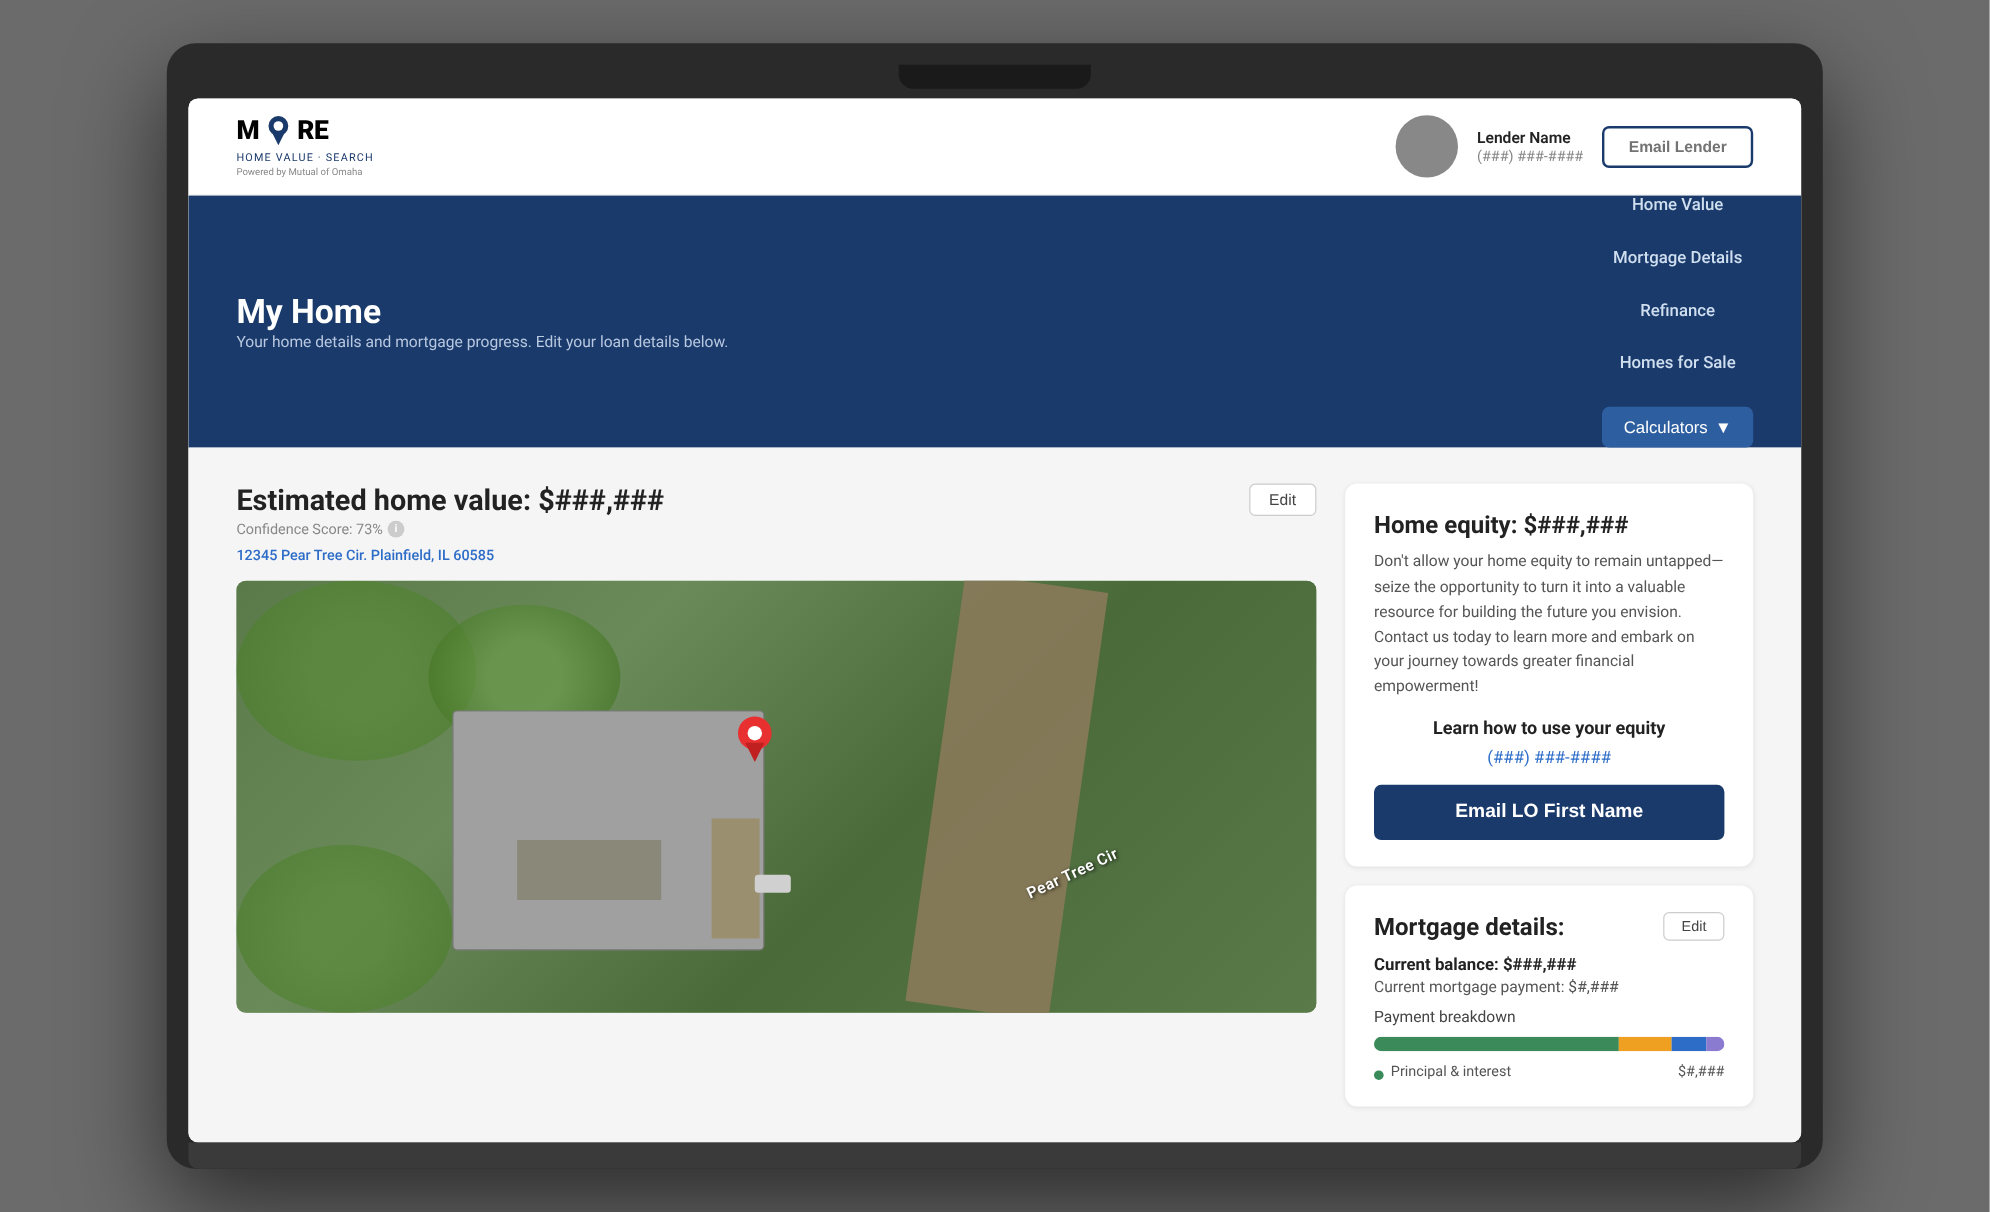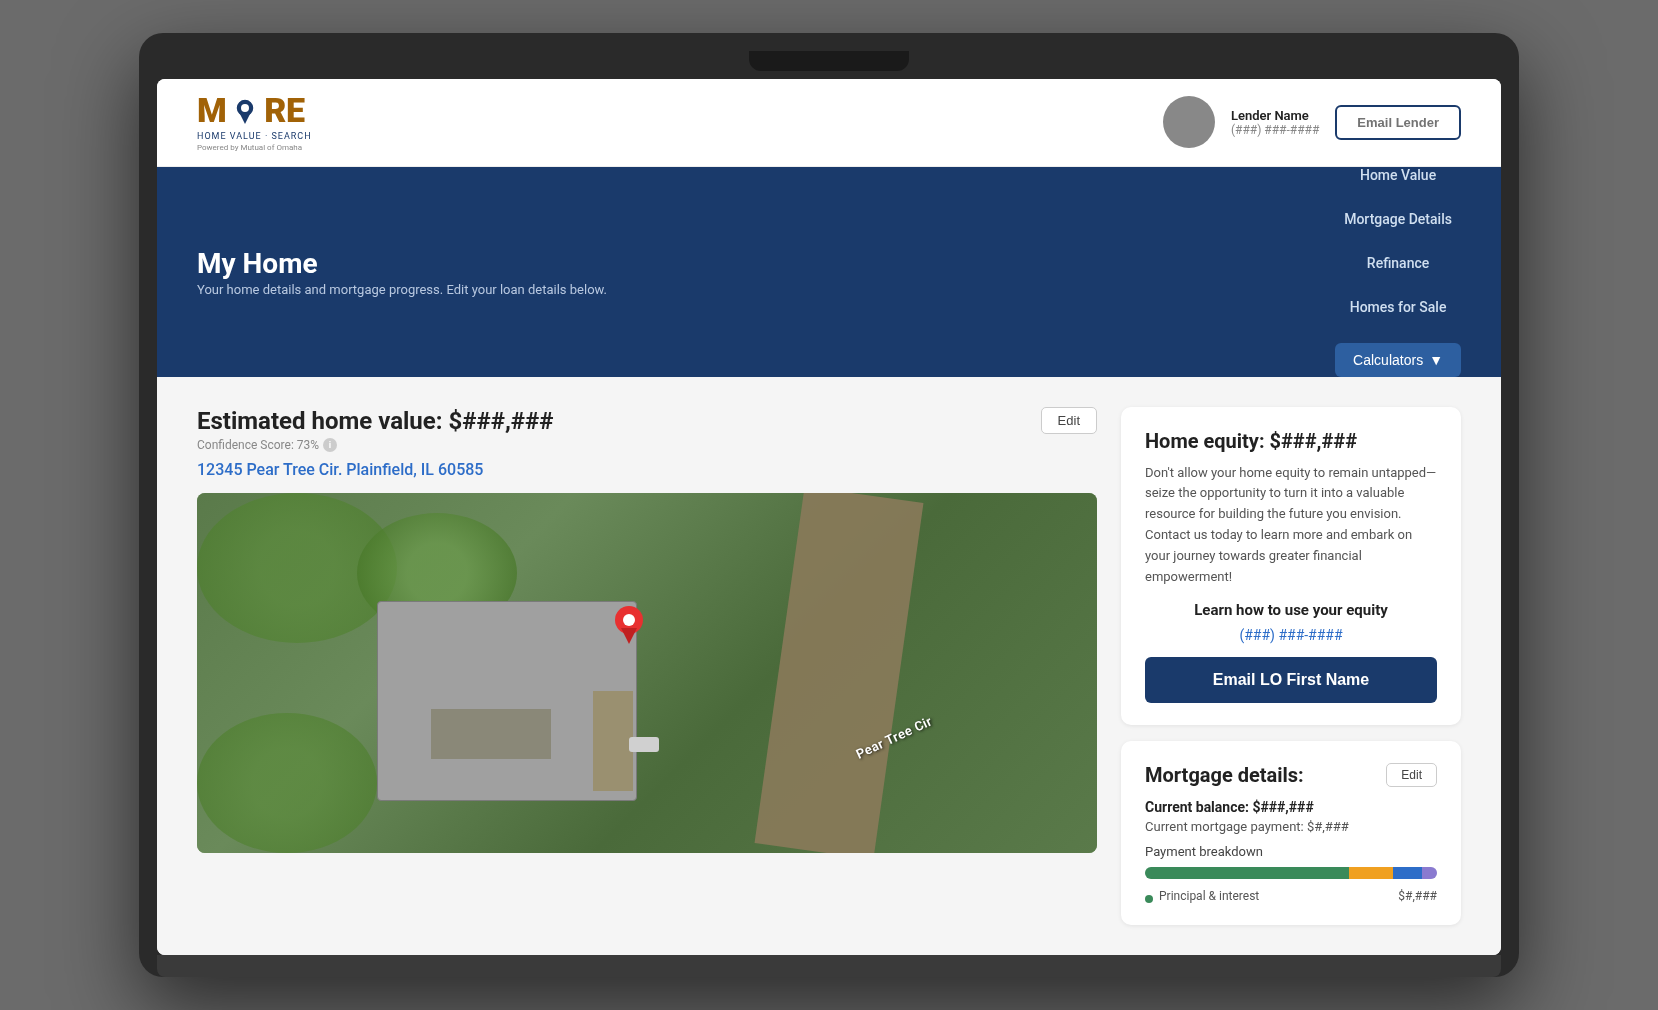--- a/index.html
+++ b/index.html
@@ -52,23 +52,23 @@
       justify-content: space-between;
       border-bottom: 1px solid #eee;
     }
 
     .logo-area {
       display: flex;
       flex-direction: column;
     }
 
     .logo-text {
-      font-size: 34px;
+      font-size: 22px;
       font-weight: 900;
-      color: #a16207;
+      color: #000000;
       line-height: 1;
       letter-spacing: -0.5px;
     }
 
     .logo-pin {
       display: inline-block;
       width: 18px;
       height: 22px;
       position: relative;
       top: -2px;
@@ -234,21 +234,21 @@
       background: #fff;
       border: 1px solid #ccc;
       color: #444;
       padding: 5px 16px;
       border-radius: 5px;
       font-size: 13px;
       cursor: pointer;
     }
 
     .property-address {
-      font-size: 16px;
+      font-size: 12px;
       color: #2d6dc8;
       font-weight: 500;
       margin-bottom: 14px;
       cursor: pointer;
     }
 
     .map-container {
       width: 100%;
       height: 360px;
       border-radius: 8px;

